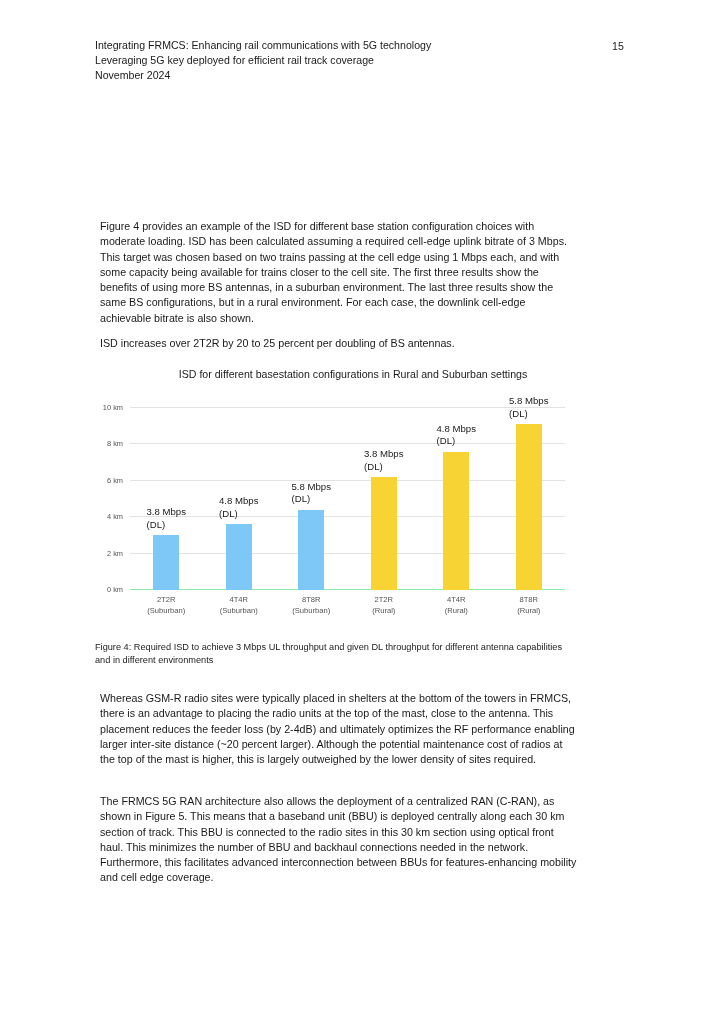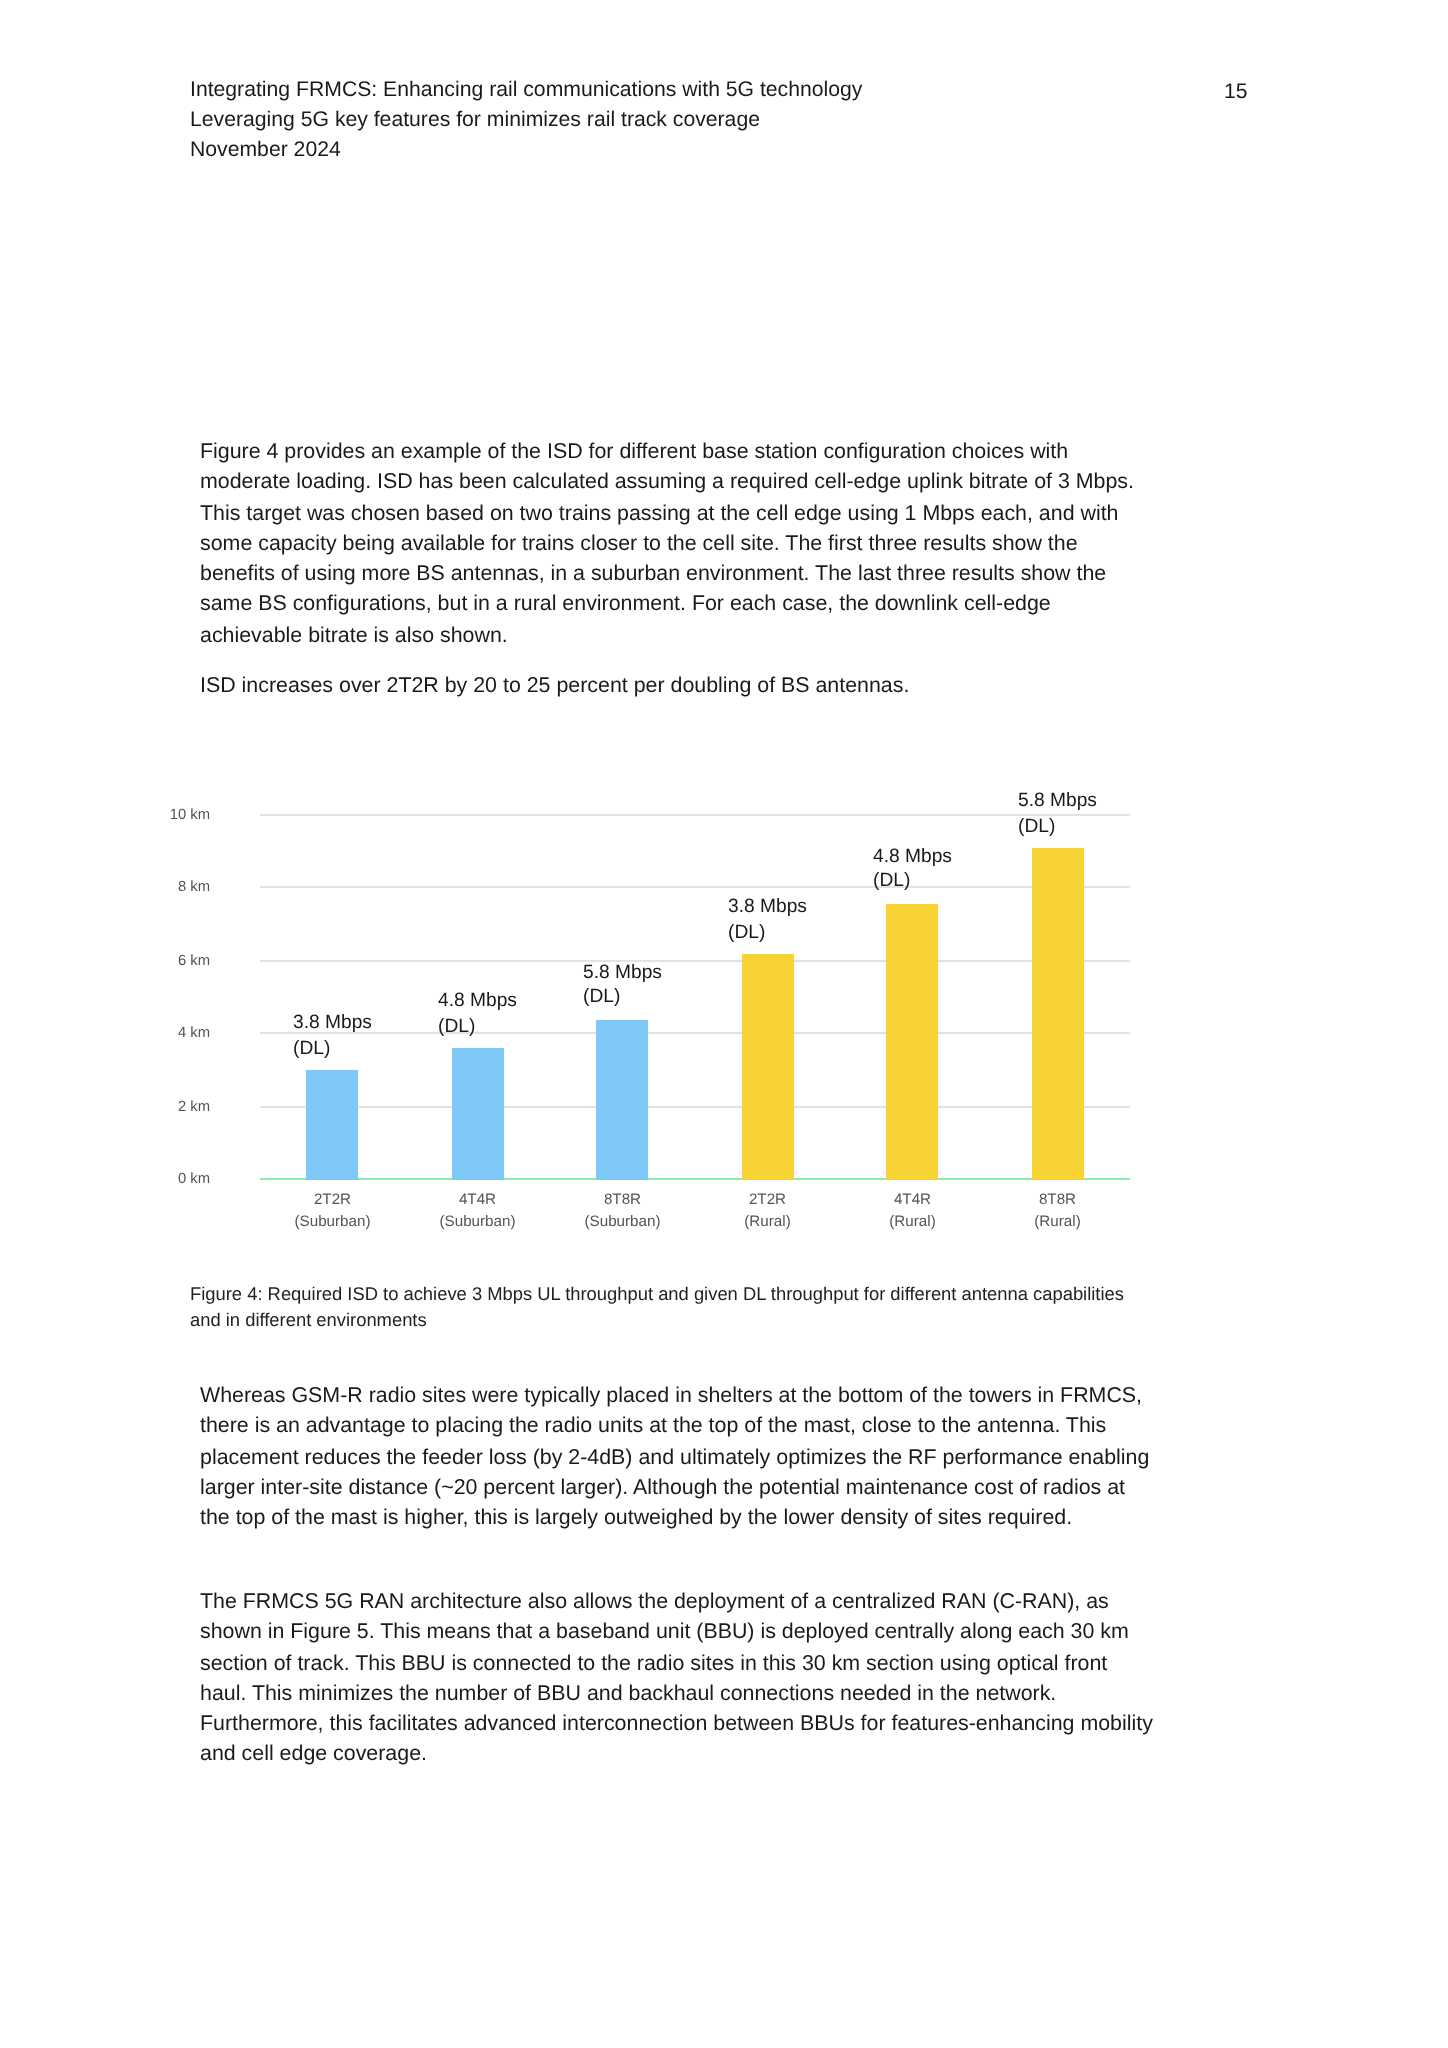--- a/index.html
+++ b/index.html
@@ -100,21 +100,21 @@
     left: 0;
     width: 100%;
     height: 1px;
     background: #e2e2e2;
   }
   .gridline.baseline { background: #86efac; }
 
   .ytick {
     position: absolute;
     right: 100%;
-    margin-right: 25px;
+    margin-right: 7px;
     transform: translateY(-50%);
     font-size: 7.4px;
     color: #545454;
     white-space: nowrap;
   }
 
   .bars {
     position: absolute;
     left: 0; top: 0;
     width: 100%; height: 100%;
@@ -174,34 +174,35 @@
     white-space: nowrap;
   }
 </style>
 </head>
 <body>
 
 <div class="page">
 
   <div class="doc-header">
     <div class="hline">Integrating FRMCS: Enhancing rail communications with 5G technology</div>
-    <div class="hline">Leveraging 5G key features for minimizes rail track coverage</div>
+    <div class="hline">Leveraging 5G key deployed for efficient rail track coverage</div>
     <div class="hline">November 2024</div>
   </div>
   <div class="page-number">15</div>
 
   <div class="body-block" id="intro-block">
     <p>Figure 4 provides an example of the  ISD for different base station configuration choices with moderate loading. ISD has been calculated assuming a required cell-edge uplink bitrate of 3 Mbps. This target was chosen based on two trains passing at the cell edge using 1 Mbps each, and with some capacity being available for trains closer to the cell site. The first three results show the benefits of using more BS antennas, in a suburban environment. The last three results show the same BS configurations, but in a rural environment.  For each case, the downlink cell-edge achievable bitrate is also shown.</p>
   </div>
 
   <div class="body-block" id="isd-note-block">
     <p>ISD increases over 2T2R by 20 to 25 percent per doubling of BS antennas.</p>
   </div>
 
   <div class="chart">
+    <div class="chart-title">ISD for different basestation configurations in Rural and Suburban settings</div>
     <div class="plot" id="plot-area">
       <div id="gridlines">
           <div class="gridline baseline" style="bottom: 0%;">
             <div class="ytick">0 km</div>
           </div>
           <div class="gridline" style="bottom: 20%;">
             <div class="ytick">2 km</div>
           </div>
           <div class="gridline" style="bottom: 40%;">
             <div class="ytick">4 km</div>

